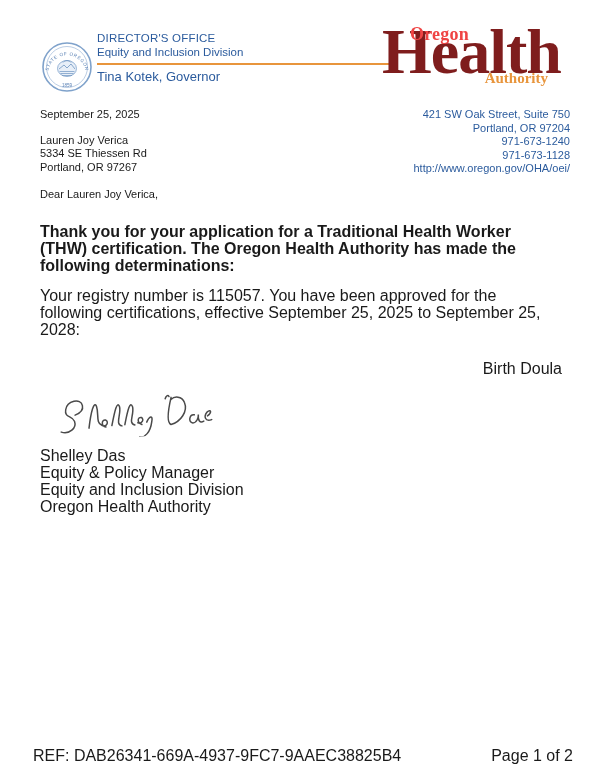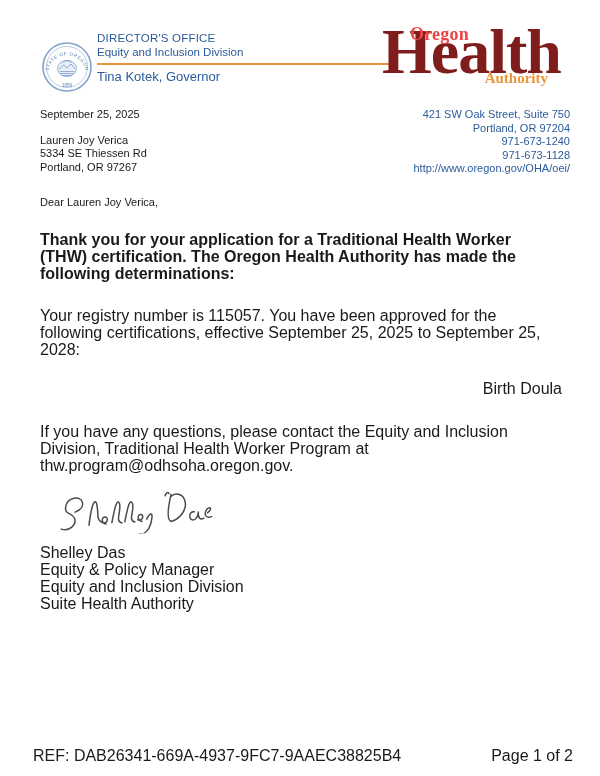--- a/index.html
+++ b/index.html
@@ -32,26 +32,26 @@
   }
   .logo-authority{
     position:absolute;right:-4px;bottom:1px;
     font-family:"Liberation Serif", serif;font-weight:700;
     font-size:15px;color:#e8953c;
   }
   
   .address-row{display:flex;justify-content:space-between;padding:8px 30px 0 40px;}
   .left-col{font-size:11px;line-height:13.5px;}
   .date-line{margin-bottom:12px;}
-  .salutation{margin-top:22px;}
+  .salutation{margin-top:14px;}
   .right-col{font-size:11px;line-height:13.5px;color:#2b5b9d;text-align:right;}
   
   .body-text{padding:0 38px 0 40px;font-size:16px;line-height:17px;}
   .p-intro{font-weight:700;margin:21px 0 0 0;}
-  .p-registry{margin:25px 0 0 0;}
+  .p-registry{margin:13px 0 0 0;}
   .p-cert{margin:22px 0 0 36px;text-align:right;}
   .p-contact{margin:26px 0 0 0;}
   .p-closing{margin:28px 0 0 0;}
   .signature-wrap{margin:10px 0 0 14px;height:52px;}
   .signature-svg{transform:rotate(-4deg);}
   .sign-block{margin-top:8px;}
   .sign-block div{margin:0;}
   
   .footer{
     position:absolute;left:0;right:0;bottom:11px;
@@ -110,21 +110,20 @@
       <div>971-673-1240</div>
       <div>971-673-1128</div>
       <div>http://www.oregon.gov/OHA/oei/</div>
     </div>
   </div>
 
   <div class="body-text">
     <p class="p-intro">Thank you for your application for a Traditional Health Worker (THW) certification. The Oregon Health Authority has made the following determinations:</p>
     <p class="p-registry">Your registry number is 115057. You have been approved for the following certifications, effective September 25, 2025 to September 25, 2028:</p>
     <p class="p-cert">Birth Doula</p>
-    <p class="p-contact">If you have any questions, please contact the Equity and Inclusion Division, Traditional Health Worker Program at thw.program@odhsoha.oregon.gov.</p>
 
     <div class="signature-wrap">
       <svg class="signature-svg" width="160" height="50" viewBox="0 0 160 50">
         <g fill="none" stroke="#4a4a4a" stroke-width="1.5" stroke-linecap="round">
           <path d="M6,40 C14,43 22,37 20,30 C18,24 10,26 12,18 C14,9 28,7 29,15 C30,21 24,23 21,24"></path>
           <path d="M34,38 C37,22 41,10 43,17 C45,25 41,33 47,36 C51,39 55,33 51,31 C47,30 46,37 51,38"></path>
           <path d="M57,37 C61,22 64,12 66,19 C67,27 60,36 67,38"></path>
           <path d="M70,37 C74,22 77,13 79,20 C80,28 73,36 80,38"></path>
           <path d="M83,36 C87,38 90,33 87,31 C83,30 82,36 87,38"></path>
           <path d="M92,36 C95,30 99,29 97,36 C95,46 89,52 84,50"></path>
@@ -133,21 +132,21 @@
           <path d="M140,32 C135,31 133,39 138,40 C142,40 144,35 144,32 C143,38 145,41 149,39"></path>
           <path d="M153,34 C158,31 157,27 153,30 C149,34 150,40 157,38"></path>
         </g>
       </svg>
     </div>
 
     <div class="sign-block">
       <div>Shelley Das</div>
       <div>Equity &amp; Policy Manager</div>
       <div>Equity and Inclusion Division</div>
-      <div>Suite Health Authority</div>
+      <div>Oregon Health Authority</div>
     </div>
   </div>
 
   <div class="footer">
     <span>REF: DAB26341-669A-4937-9FC7-9AAEC38825B4</span>
     <span>Page 1 of 2</span>
   </div>
 
 </div>
 

